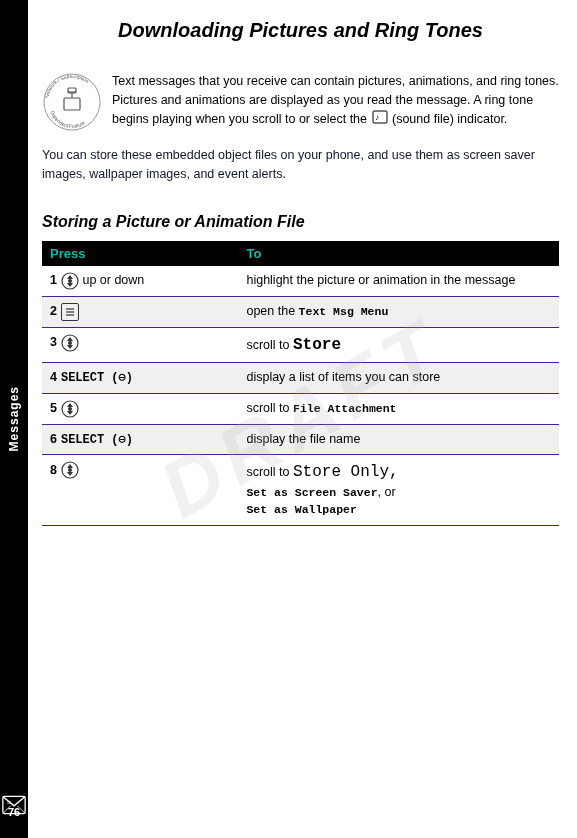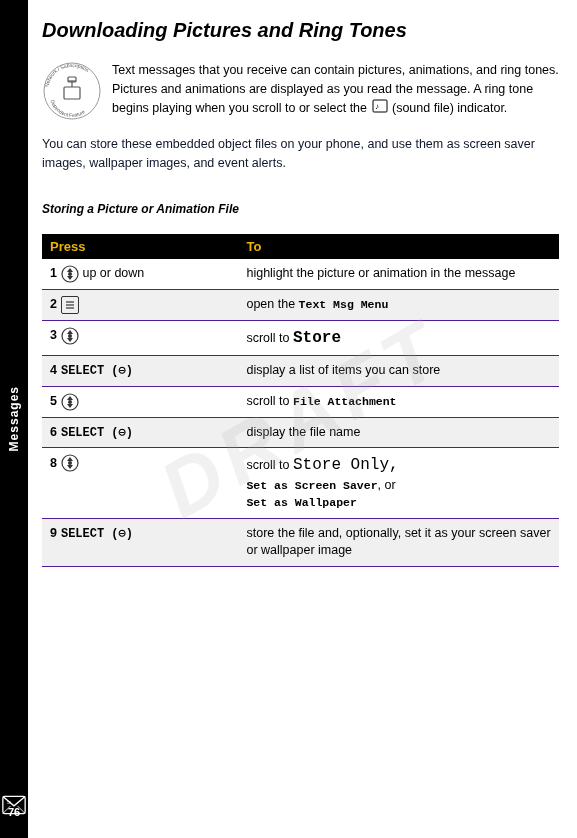--- a/index.html
+++ b/index.html
@@ -71,22 +71,23 @@
       padding: 18px 18px 18px 14px;
       position: relative;
     }
 
     
     .page-title {
       font-size: 20px;
       font-weight: bold;
       font-style: italic;
       line-height: 1.2;
-      margin-bottom: 19px;
+      margin-bottom: 30px;
       color: #000;
+      text-align: center;
     }
 
     
     .intro-block {
       display: flex;
       align-items: flex-start;
       margin-bottom: 14px;
       gap: 10px;
     }
 
@@ -104,37 +105,37 @@
 
     .body-text {
       font-size: 12.5px;
       line-height: 1.5;
       color: #0f172a;
       margin-bottom: 29px;
     }
 
     
     .section-title {
-      font-size: 12px;
+      font-size: 16px;
       font-weight: bold;
       font-style: italic;
-      margin-bottom: 18px;
+      margin-bottom: 10px;
       color: #000;
     }
 
     
     .steps-table {
       width: 100%;
       border-collapse: collapse;
       font-size: 12.5px;
     }
 
     .steps-table thead tr {
       background: #000;
-      color: #eab308;
+      color: #14b8a6;
     }
 
     .steps-table thead th {
       padding: 5px 8px;
       text-align: left;
       font-weight: bold;
       font-size: 13px;
     }
 
     .steps-table thead th.col-press {
@@ -334,21 +335,17 @@
             <td><span class="step-num"><span class="num">8</span></span><span style="display:inline-flex;align-items:center;gap:2px;vertical-align:middle;">
       <svg width="18" height="18" viewBox="0 0 18 18" fill="none" xmlns="http://www.w3.org/2000/svg">
         <circle cx="9" cy="9" r="8" stroke="#333" stroke-width="1.2" fill="none"></circle>
         <polygon points="9,3 12,7 6,7" fill="#333"></polygon>
         <polygon points="9,15 12,11 6,11" fill="#333"></polygon>
         <circle cx="9" cy="9" r="2" fill="#333"></circle>
       </svg>
     </span></td>
             <td>scroll to <span style="font-weight:normal;font-family:'Courier New',monospace;font-size:16px;">Store Only,</span><br><span style="font-weight:bold;font-family:'Courier New',monospace;font-size:11.5px;text-align:right;">Set as Screen Saver</span>, or<br><span style="font-weight:bold;font-family:'Courier New',monospace;font-size:11.5px;">Set as Wallpaper</span></td>
           </tr>
-          <tr>
-            <td><span class="step-num"><span class="num">9</span></span><span style="font-weight:bold;font-size:12px;font-family:'Courier New',monospace;">SELECT (⊖)</span></td>
-            <td>store the file and, optionally, set it as your screen saver or wallpaper image</td>
-          </tr>
         </tbody>
     </table>
 
   </div>
 </div>
 
 </body></html>

